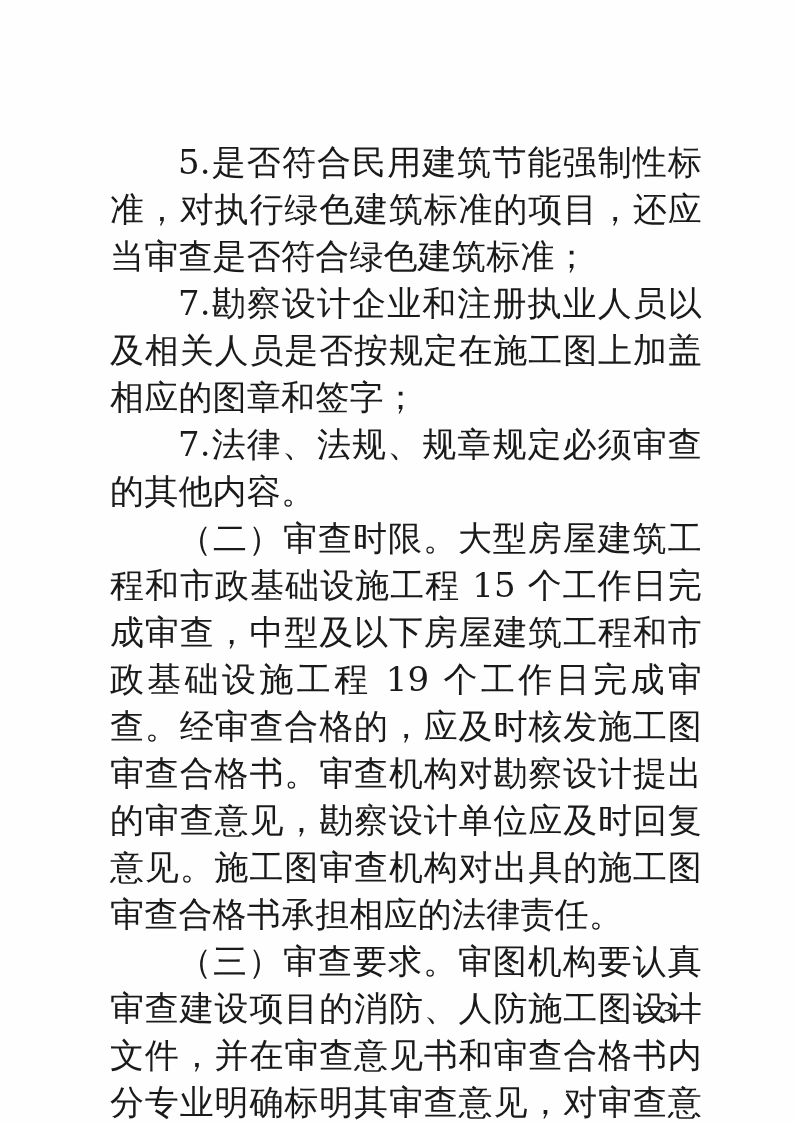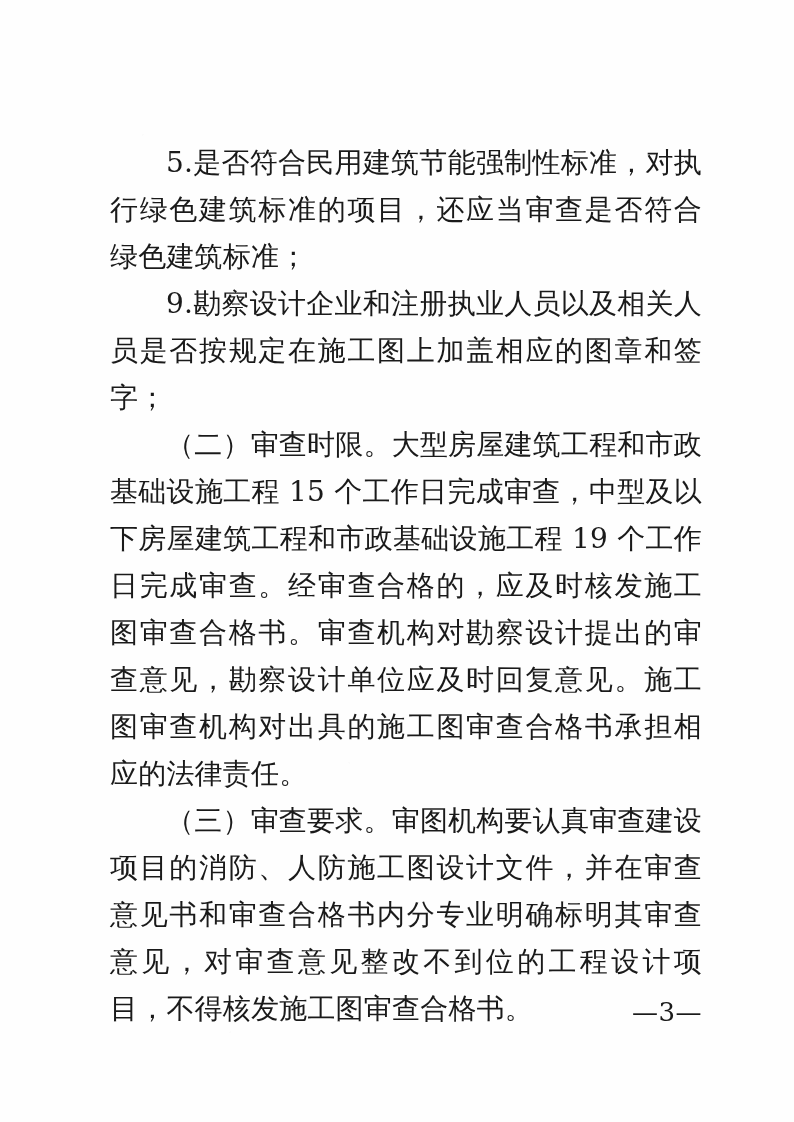--- a/index.html
+++ b/index.html
@@ -29,21 +29,21 @@
     pointer-events: none;
   }
   .body-text {
     position: absolute;
     left: 110px;
     top: 139px;
     width: 592px;
   }
   .para {
     margin: 0;
-    font-size: 28px;
+    font-size: 34px;
     line-height: 47px;
     text-align: justify;
     text-align-last: left;
     text-justify: inter-character;
     letter-spacing: 0.2px;
     font-weight: 400;
   }
   .para.indent {
     text-indent: 2em;
   }
@@ -60,20 +60,21 @@
   }
 </style>
 </head>
 <body>
 
 <div class="page">
   <div class="paper-texture"></div>
 
   <div class="body-text">
     <p class="para indent">5.是否符合民用建筑节能强制性标准，对执行绿色建筑标准的项目，还应当审查是否符合绿色建筑标准；</p>
-    <p class="para indent">9.勘察设计企业和注册执业人员以及相关人员是否按规定在施工图上加盖相应的图章和签字；</p>
+    <p class="para indent">7.勘察设计企业和注册执业人员以及相关人员是否按规定在施工图上加盖相应的图章和签字；</p>
+    <p class="para indent">7.法律、法规、规章规定必须审查的其他内容。</p>
     <p class="para indent">（二）审查时限。大型房屋建筑工程和市政基础设施工程 15 个工作日完成审查，中型及以下房屋建筑工程和市政基础设施工程 19 个工作日完成审查。经审查合格的，应及时核发施工图审查合格书。审查机构对勘察设计提出的审查意见，勘察设计单位应及时回复意见。施工图审查机构对出具的施工图审查合格书承担相应的法律责任。</p>
     <p class="para indent">（三）审查要求。审图机构要认真审查建设项目的消防、人防施工图设计文件，并在审查意见书和审查合格书内分专业明确标明其审查意见，对审查意见整改不到位的工程设计项目，不得核发施工图审查合格书。</p>
 
   </div>
 
   <div class="page-number">—3—</div>
 </div>
 
 </body></html>

